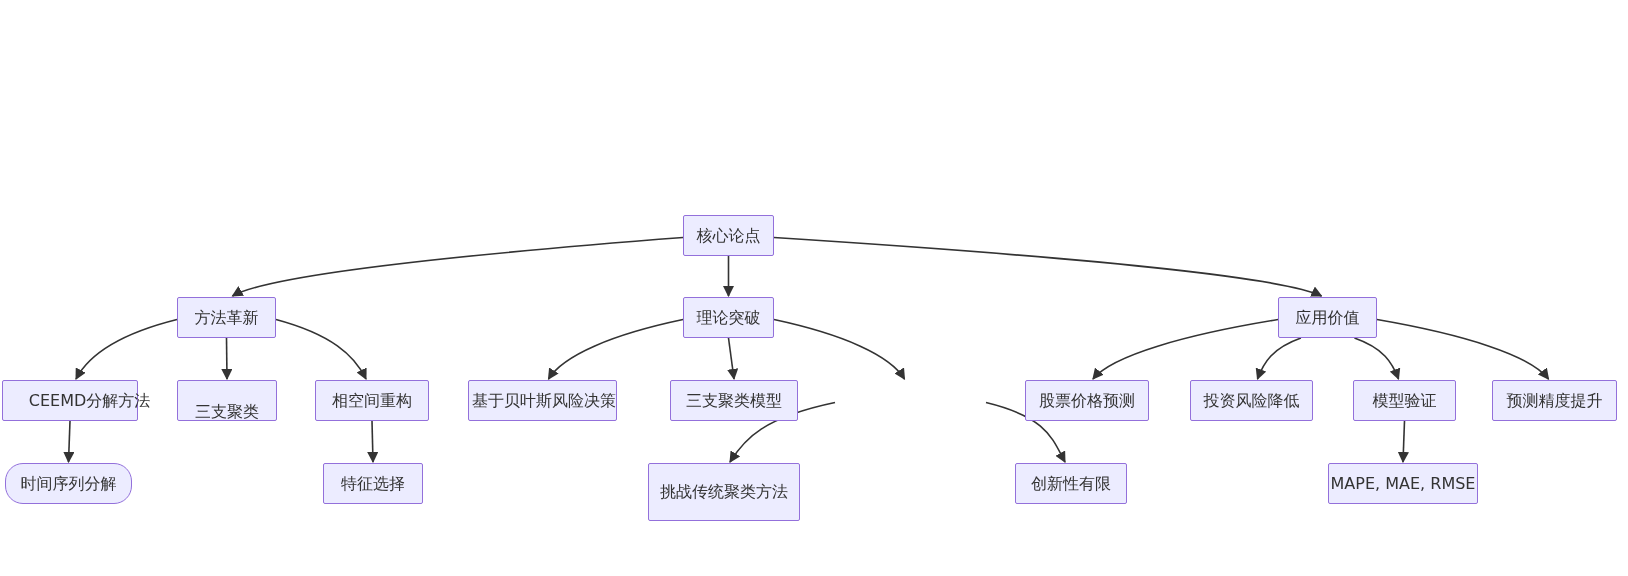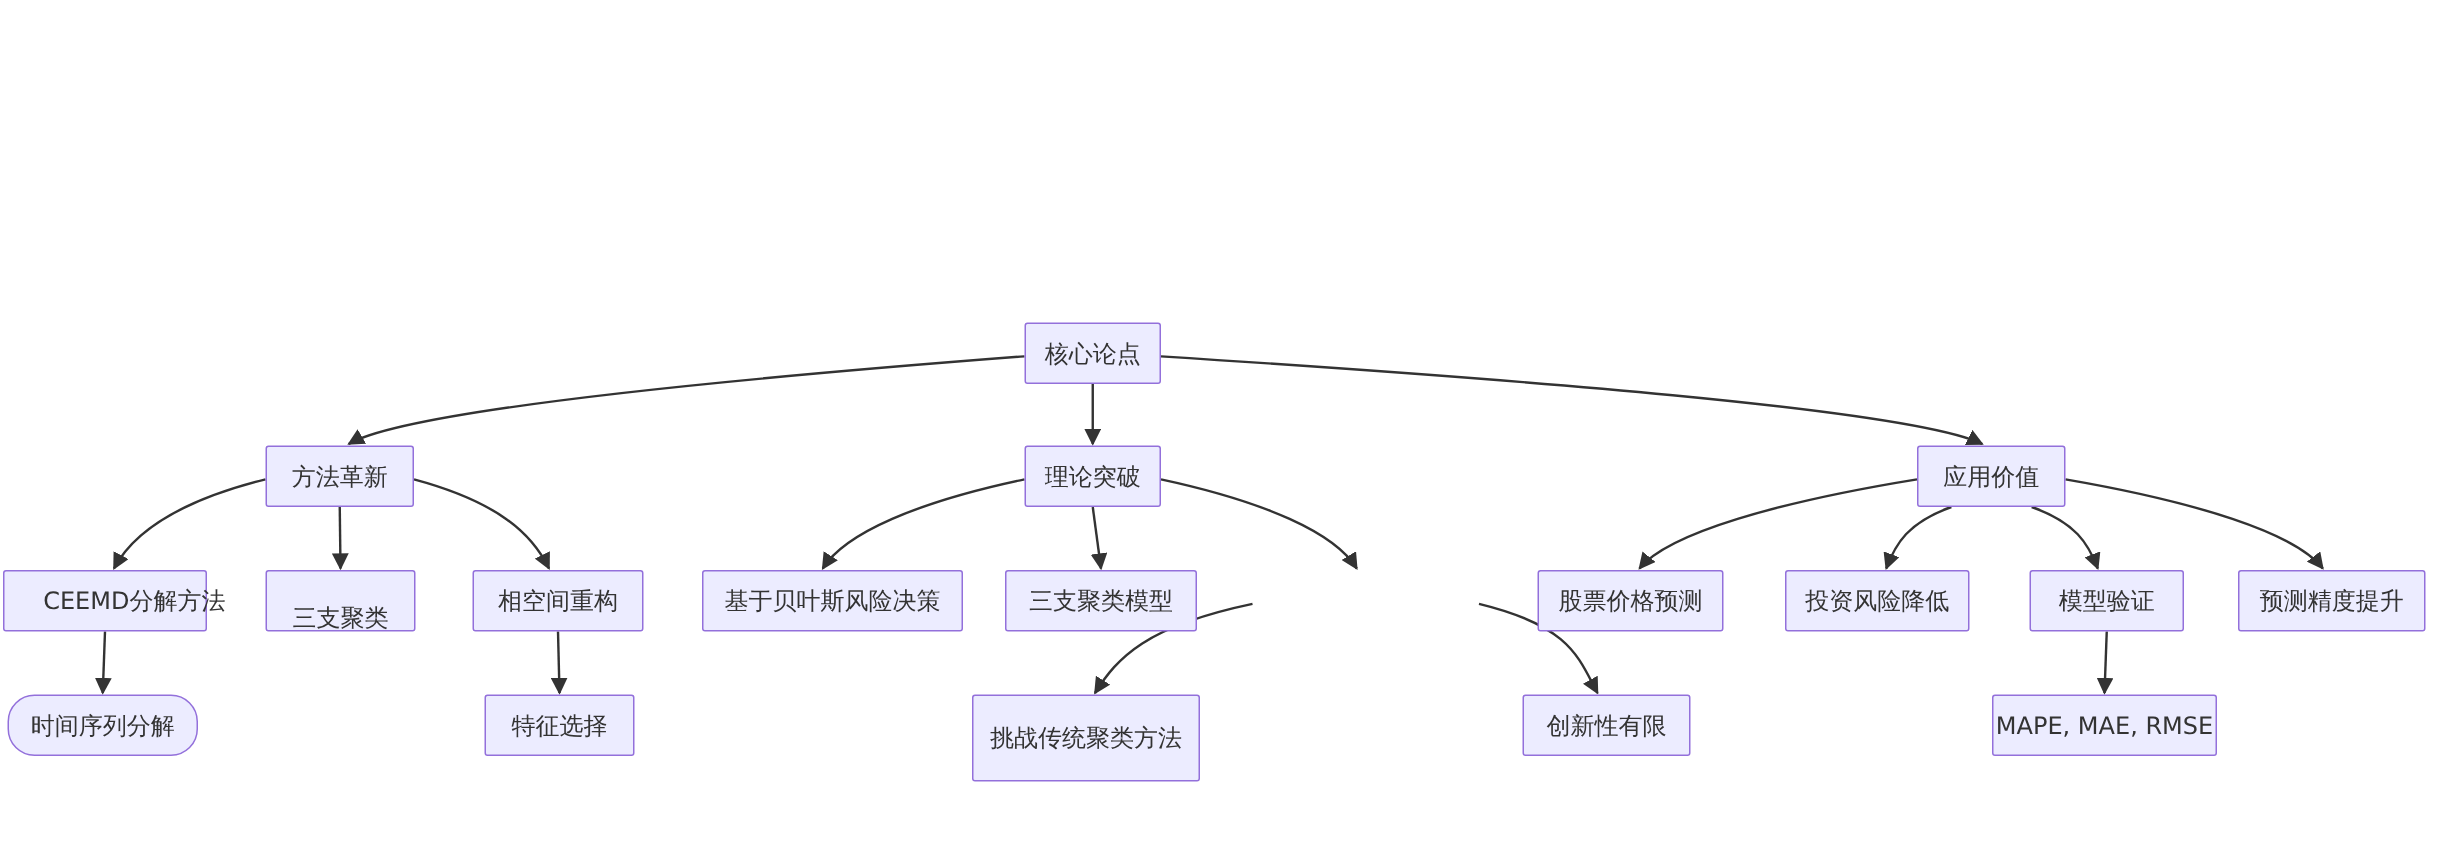--- a/index.html
+++ b/index.html
@@ -78,21 +78,21 @@
       </div>
       <div class="node" style="left: 2px; top: 380px; width: 136px; height: 41px; padding-left: 39px;">
         <span>CEEMD分解方法</span>
       </div>
       <div class="node" style="left: 177px; top: 380px; width: 100px; height: 41px; align-items: flex-end;">
         <span>三支聚类</span>
       </div>
       <div class="node" style="left: 315px; top: 380px; width: 114px; height: 41px;">
         <span>相空间重构</span>
       </div>
-      <div class="node" style="left: 468px; top: 380px; width: 174px; height: 41px;">
+      <div class="node" style="left: 468px; top: 380px; width: 149px; height: 41px; justify-content: flex-end;">
         <span>基于贝叶斯风险决策</span>
       </div>
       <div class="node" style="left: 670px; top: 380px; width: 128px; height: 41px; text-align: right;">
         <span>三支聚类模型</span>
       </div>
       <div class="node" style="left: 1025px; top: 380px; width: 124px; height: 41px;">
         <span>股票价格预测</span>
       </div>
       <div class="node" style="left: 1190px; top: 380px; width: 123px; height: 41px;">
         <span>投资风险降低</span>

